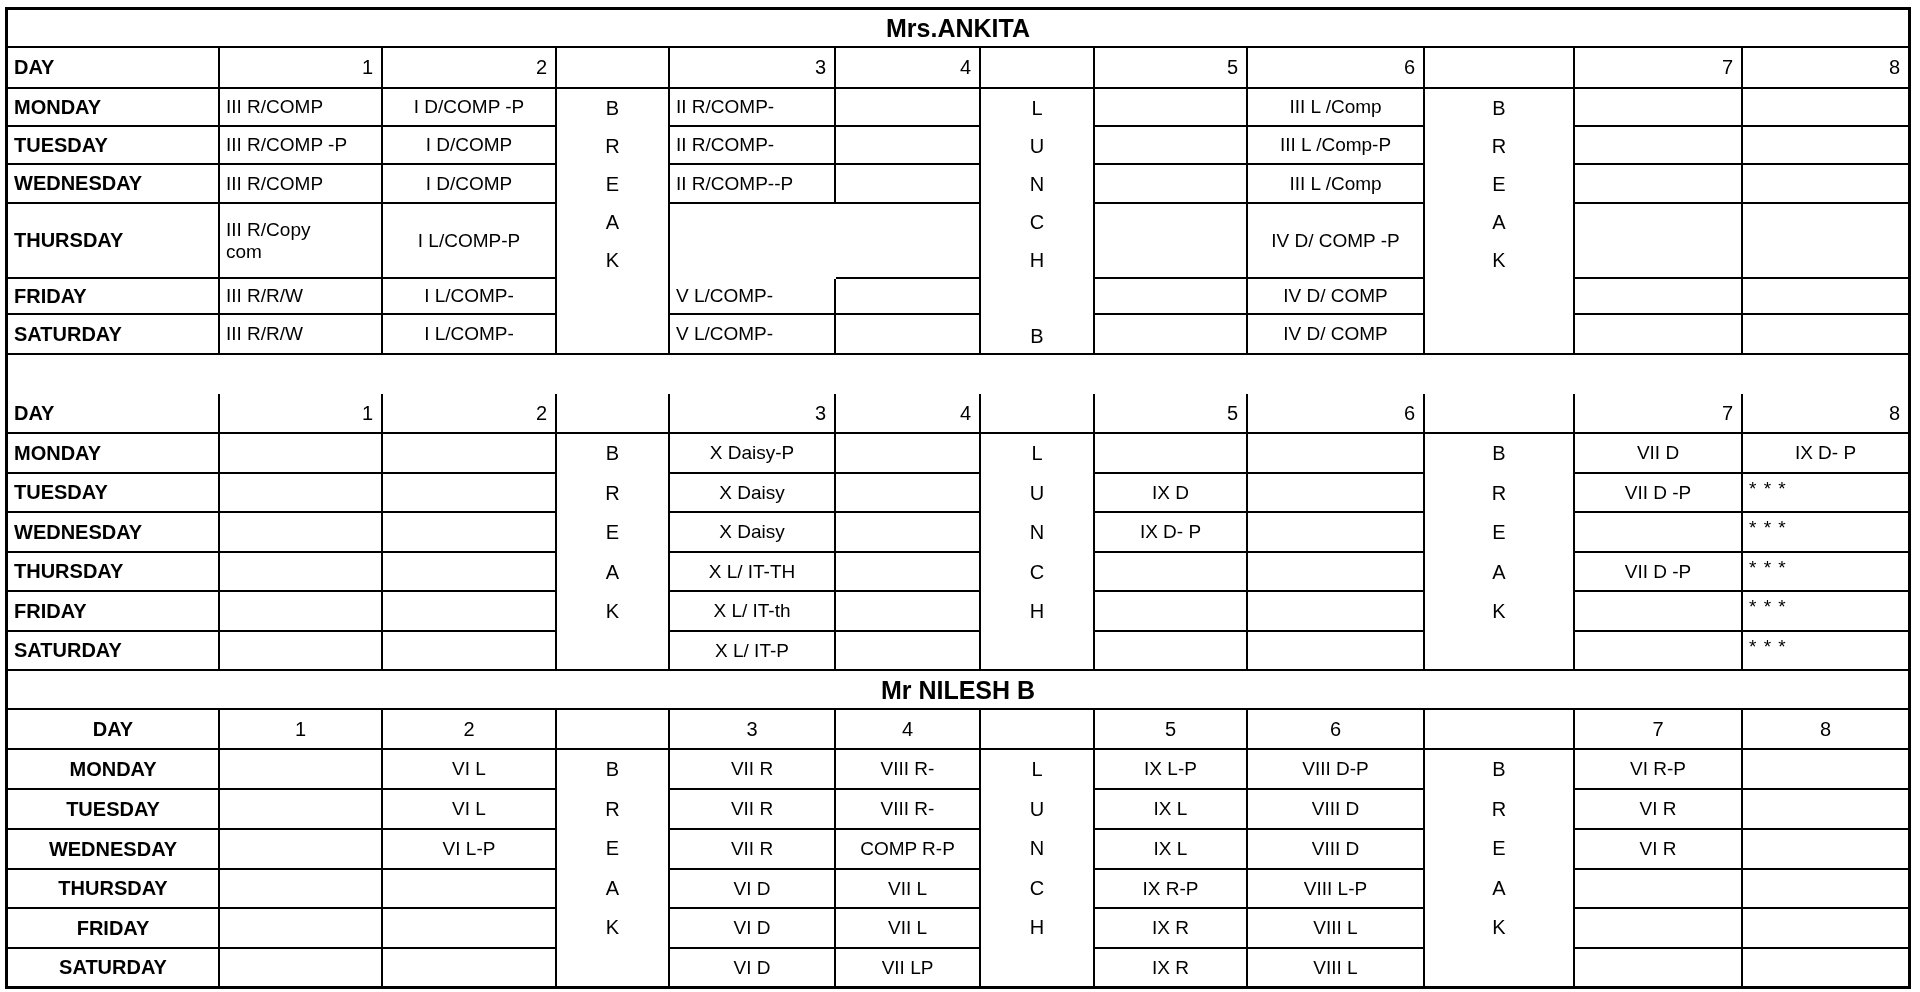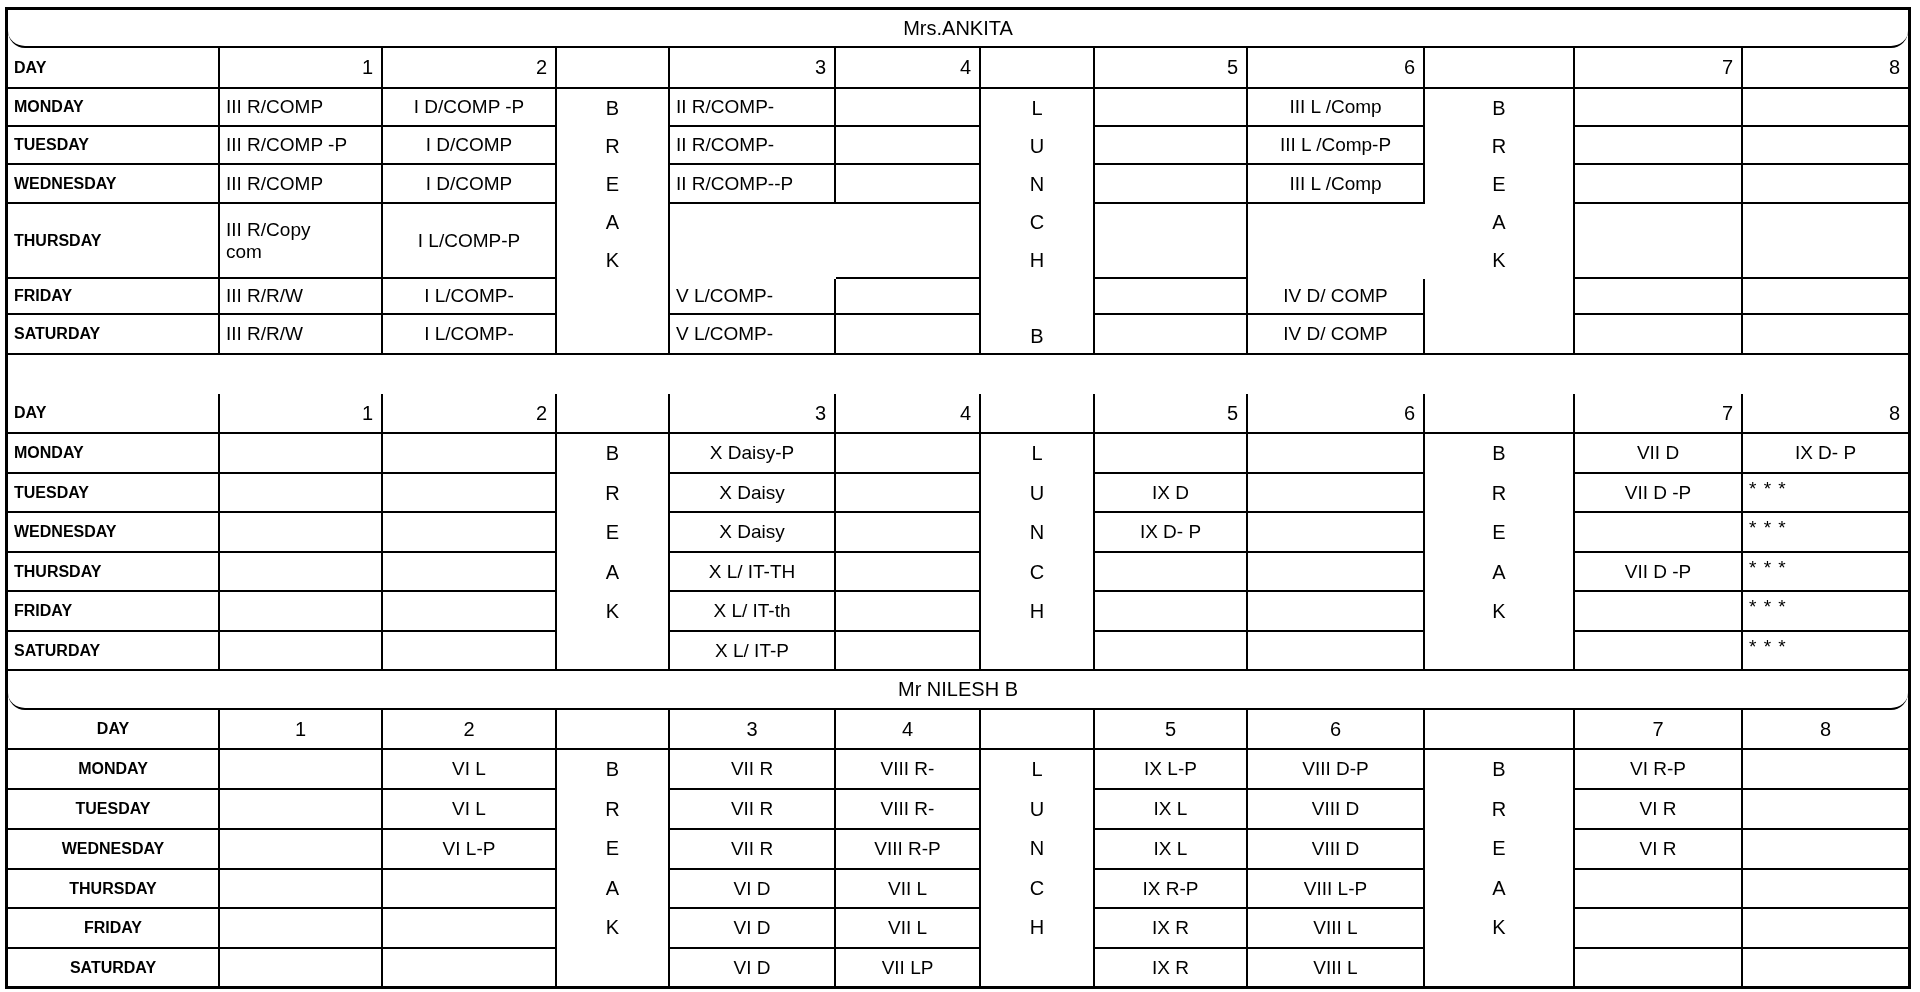--- a/index.html
+++ b/index.html
@@ -9,22 +9,22 @@
   .section{display:grid;
     grid-template-columns:212px 163px 174px 113px 166px 145px 114px 153px 177px 150px 168px 165px;}
   .sec0{grid-template-rows:38px 41px 38px 38px 39px 75px 36px 40px;}
   .sec1{grid-template-rows:39px 40px 40px 39px 40px 39px 40px 39px;}
   .sec2{grid-template-rows:39px 40px 40px 40px 40px 39px 40px 37px;}
   .cell{box-sizing:border-box;border-right:2px solid #000;border-bottom:2px solid #000;
         display:flex;align-items:center;overflow:hidden;
         white-space:pre-line;font-size:19px;line-height:1.12;}
   .lastcol{border-right:none;}
   .bottomrow{border-bottom:none;}
-  .title{font-weight:normal;font-size:20px;border-right:none;border-radius:17px;}
-  .daycell{font-weight:bold;font-size:16px;}
+  .title{font-weight:bold;font-size:25px;border-right:none;}
+  .daycell{font-weight:bold;font-size:20px;}
   .hnum{font-size:20px;}
   .al{justify-content:flex-start;text-align:left;padding-left:6px;}
   .ac{justify-content:center;text-align:center;}
   .ar{justify-content:flex-end;text-align:right;padding-right:8px;}
   .vert{justify-content:center;align-items:flex-start;text-align:center;font-size:20px;}
   .sec0 .vert{line-height:38px;}
   .sec1 .vert,.sec2 .vert{line-height:39.5px;}
   .stars{align-items:flex-start;padding-top:4px;font-size:19px;letter-spacing:1px;}
 </style>
 </head>
@@ -88,20 +88,21 @@
       <div class="cell ac" style="grid-area: 5 / 8;"></div>
       <div class="cell ac" style="grid-area: 5 / 9;">III L /Comp</div>
       <div class="cell ac" style="grid-area: 5 / 11;"></div>
       <div class="cell ac lastcol" style="grid-area: 5 / 12;"></div>
       <div class="cell daycell al" style="grid-area: 6 / 1;">THURSDAY</div>
       <div class="cell al" style="grid-area: 6 / 2;">III R/Copy
 com</div>
       <div class="cell ac" style="grid-area: 6 / 3;">I L/COMP-P</div>
       <div class="cell ac" style="grid-area: 6 / 6;"></div>
       <div class="cell ac" style="grid-area: 6 / 8;"></div>
+      <div class="cell ac" style="grid-area: 6 / 9;">IV D/ COMP -P</div>
       <div class="cell ac" style="grid-area: 6 / 11;"></div>
       <div class="cell ac lastcol" style="grid-area: 6 / 12;"></div>
       <div class="cell daycell al" style="grid-area: 7 / 1;">FRIDAY</div>
       <div class="cell al" style="grid-area: 7 / 2;">III R/R/W</div>
       <div class="cell ac" style="grid-area: 7 / 3;">I L/COMP-</div>
       <div class="cell al" style="grid-area: 7 / 5;">V L/COMP-</div>
       <div class="cell ac" style="grid-area: 7 / 6;"></div>
       <div class="cell ac" style="grid-area: 7 / 8;"></div>
       <div class="cell ac" style="grid-area: 7 / 9;">IV D/ COMP</div>
       <div class="cell ac" style="grid-area: 7 / 11;"></div>
@@ -243,21 +244,21 @@
       <div class="cell ac" style="grid-area: 4 / 5;">VII R</div>
       <div class="cell ac" style="grid-area: 4 / 6;">VIII R-</div>
       <div class="cell ac" style="grid-area: 4 / 8;">IX L</div>
       <div class="cell ac" style="grid-area: 4 / 9;">VIII D</div>
       <div class="cell ac" style="grid-area: 4 / 11;">VI R</div>
       <div class="cell ac lastcol" style="grid-area: 4 / 12;"></div>
       <div class="cell daycell ac" style="grid-area: 5 / 1;">WEDNESDAY</div>
       <div class="cell ac" style="grid-area: 5 / 2;"></div>
       <div class="cell ac" style="grid-area: 5 / 3;">VI L-P</div>
       <div class="cell ac" style="grid-area: 5 / 5;">VII R</div>
-      <div class="cell ac" style="grid-area: 5 / 6;">VIII R-P</div>
+      <div class="cell ac" style="grid-area: 5 / 6;">COMP R-P</div>
       <div class="cell ac" style="grid-area: 5 / 8;">IX L</div>
       <div class="cell ac" style="grid-area: 5 / 9;">VIII D</div>
       <div class="cell ac" style="grid-area: 5 / 11;">VI R</div>
       <div class="cell ac lastcol" style="grid-area: 5 / 12;"></div>
       <div class="cell daycell ac" style="grid-area: 6 / 1;">THURSDAY</div>
       <div class="cell ac" style="grid-area: 6 / 2;"></div>
       <div class="cell ac" style="grid-area: 6 / 3;"></div>
       <div class="cell ac" style="grid-area: 6 / 5;">VI D</div>
       <div class="cell ac" style="grid-area: 6 / 6;">VII L</div>
       <div class="cell ac" style="grid-area: 6 / 8;">IX R-P</div>

